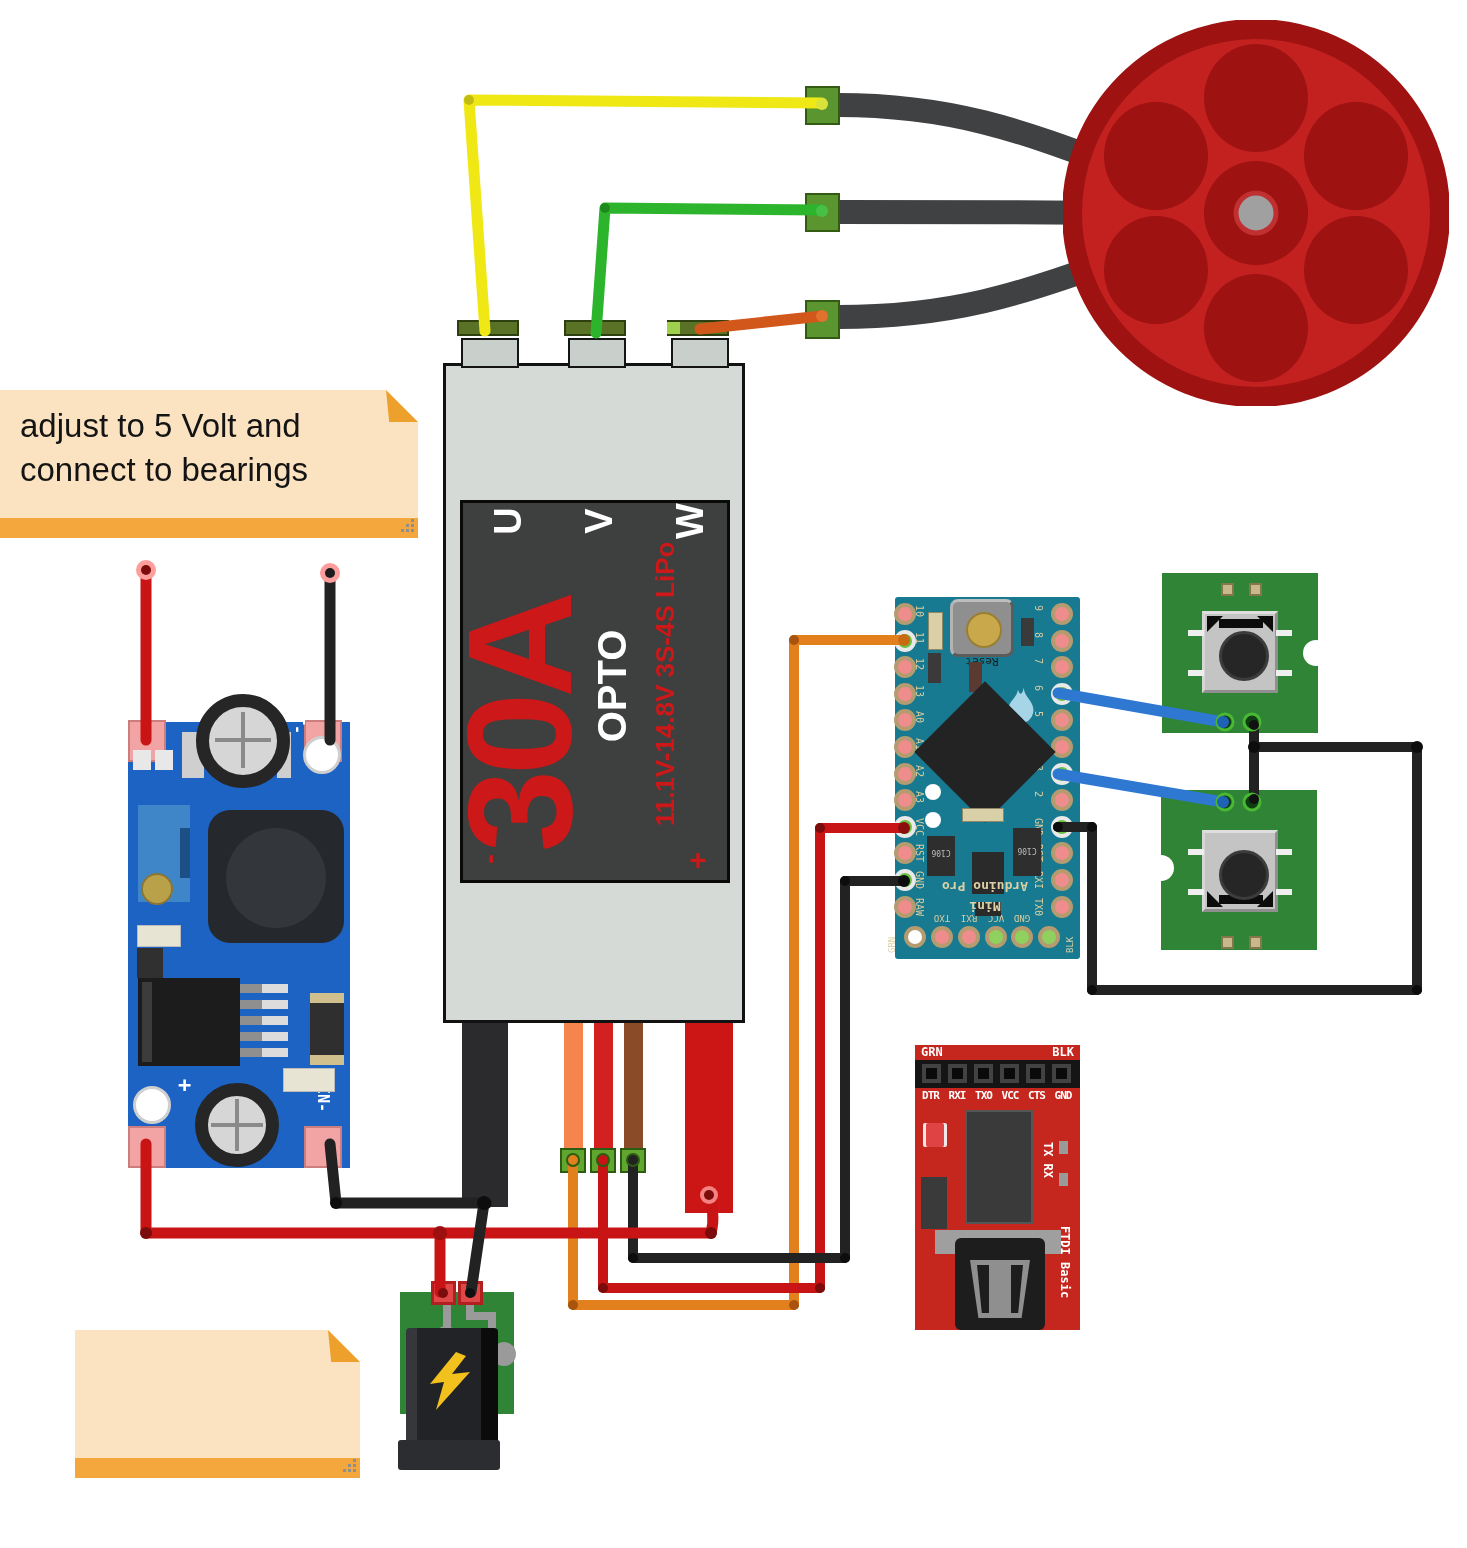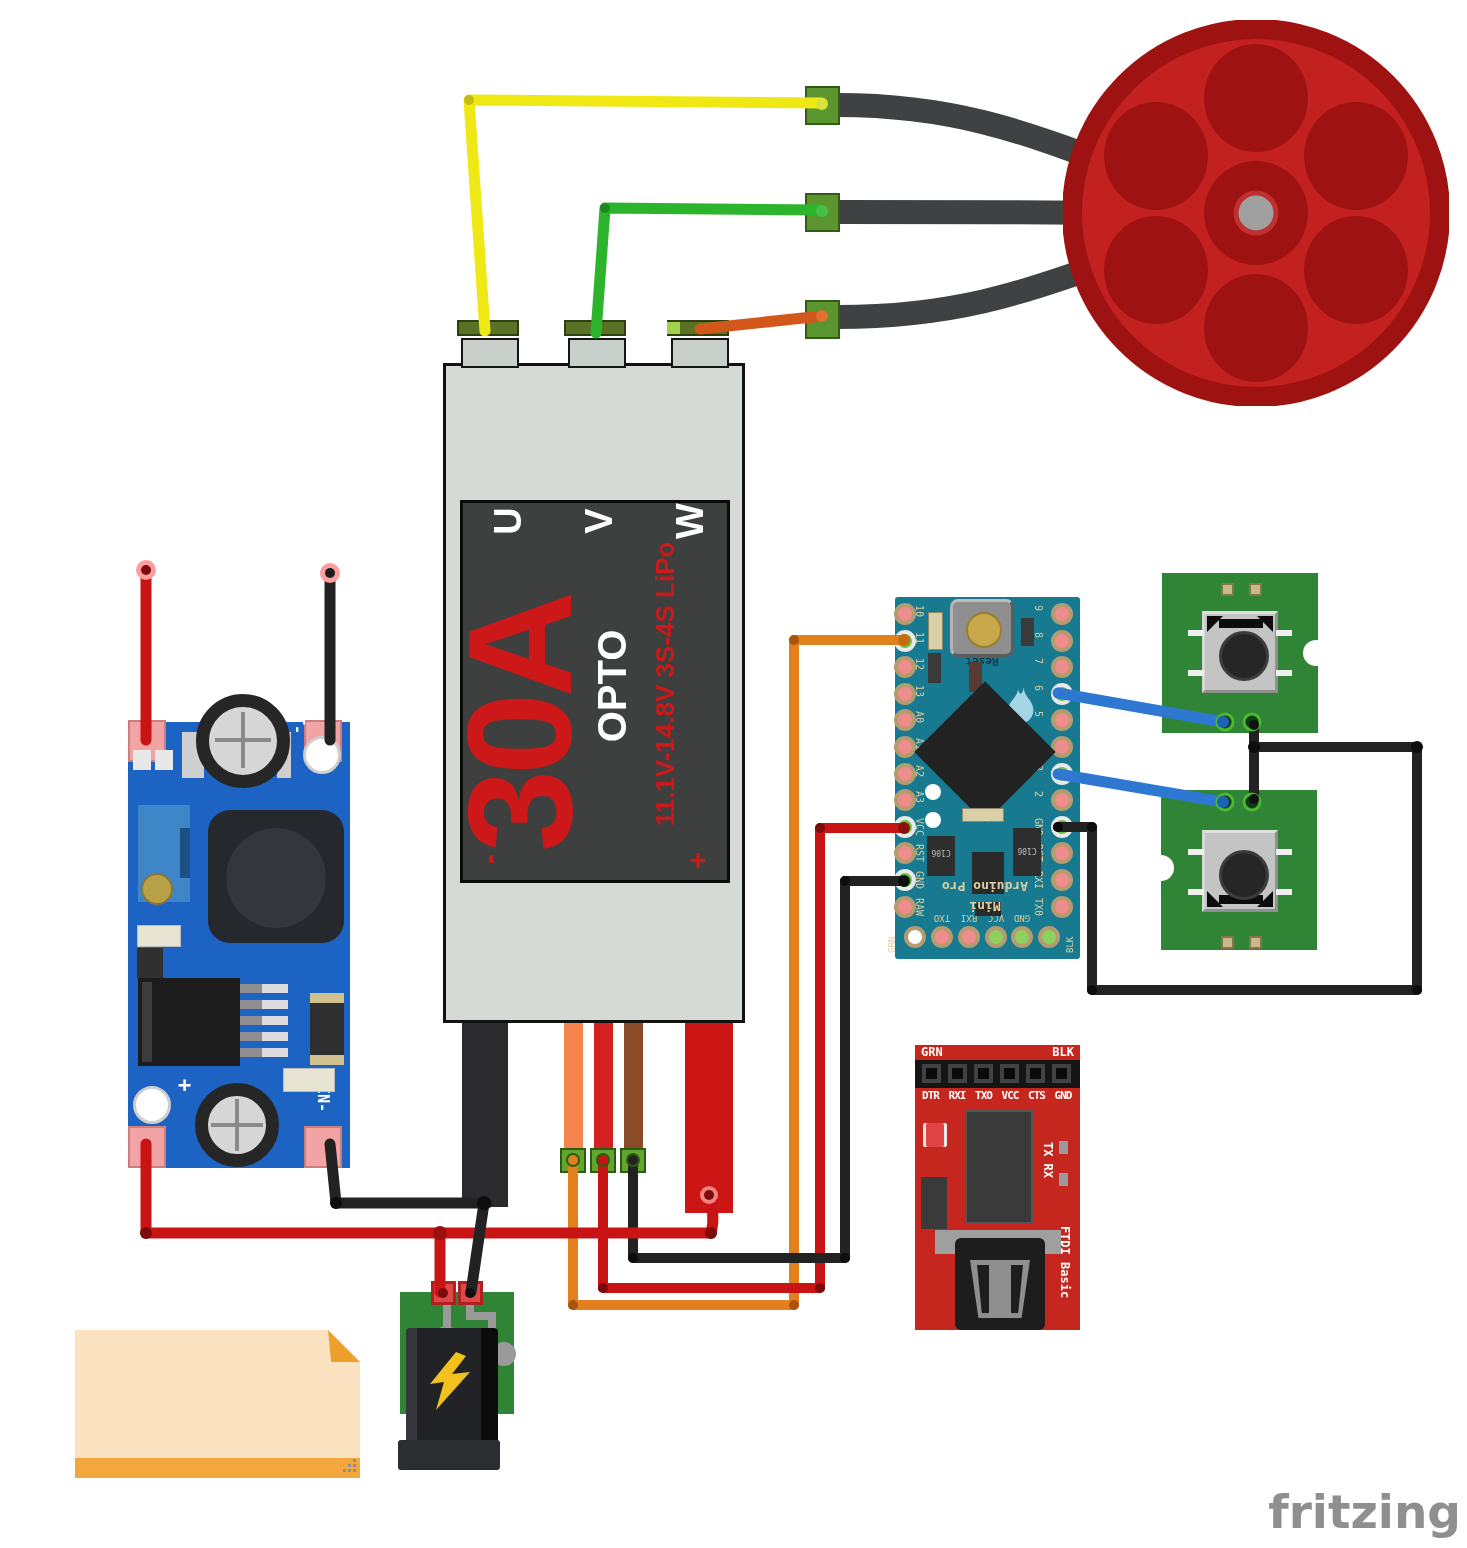--- a/index.html
+++ b/index.html
@@ -424,20 +424,30 @@
   <div class="trace" style="left:434px;top:1326px;width:24px;height:24px;border-radius:50%"></div>
   <div class="trace" style="left:492px;top:1342px;width:24px;height:24px;border-radius:50%"></div>
   <div class="term" style="left:431px;top:1281px"></div>
   <div class="term" style="left:458px;top:1281px"></div>
   <div class="abs barrel"></div>
   <svg class="abs" style="left:424px;top:1350px" width="52" height="64" viewBox="0 0 26 32">
     <polygon points="16,1 3,17 10,16 6,30 23,11 14,12 21,3" fill="#f2c11e"></polygon>
   </svg>
   <div class="abs barrel-base"></div>
 
+  <div class="note" style="left:0;top:390px;width:418px;height:148px">
+    <div class="cut"></div>
+    <div class="fold"></div>
+    <div class="txt">
+      <div>adjust to 5 Volt and</div>
+        <div>connect to bearings</div>
+    </div>
+    <div class="bar"></div>
+    <i class="dots"></i>
+  </div>
   <div class="note" style="left:75px;top:1330px;width:285px;height:148px">
     <div class="cut"></div>
     <div class="fold"></div>
     <div class="bar"></div>
     <i class="dots"></i>
   </div>
 
   <svg class="layer" width="1467" height="1548">
 
     <g>
@@ -536,14 +546,13 @@
     <circle cx="1223" cy="802" r="6" fill="#1d62b4"></circle>
     <circle cx="1254" cy="725" r="5" fill="#111"></circle>
     <circle cx="1254" cy="799" r="5" fill="#111"></circle>
 
     <circle cx="904" cy="640" r="6" fill="#c86a12"></circle>
     <circle cx="904" cy="828" r="6" fill="#8b0f0f"></circle>
     <circle cx="904" cy="881" r="6" fill="#0d0d0d"></circle>
     <circle cx="1058" cy="827" r="5" fill="#0d0d0d"></circle>
   </svg>
 
-  <div class="abs fritz">fritzing</div>
 </div>
 
 </body></html>

